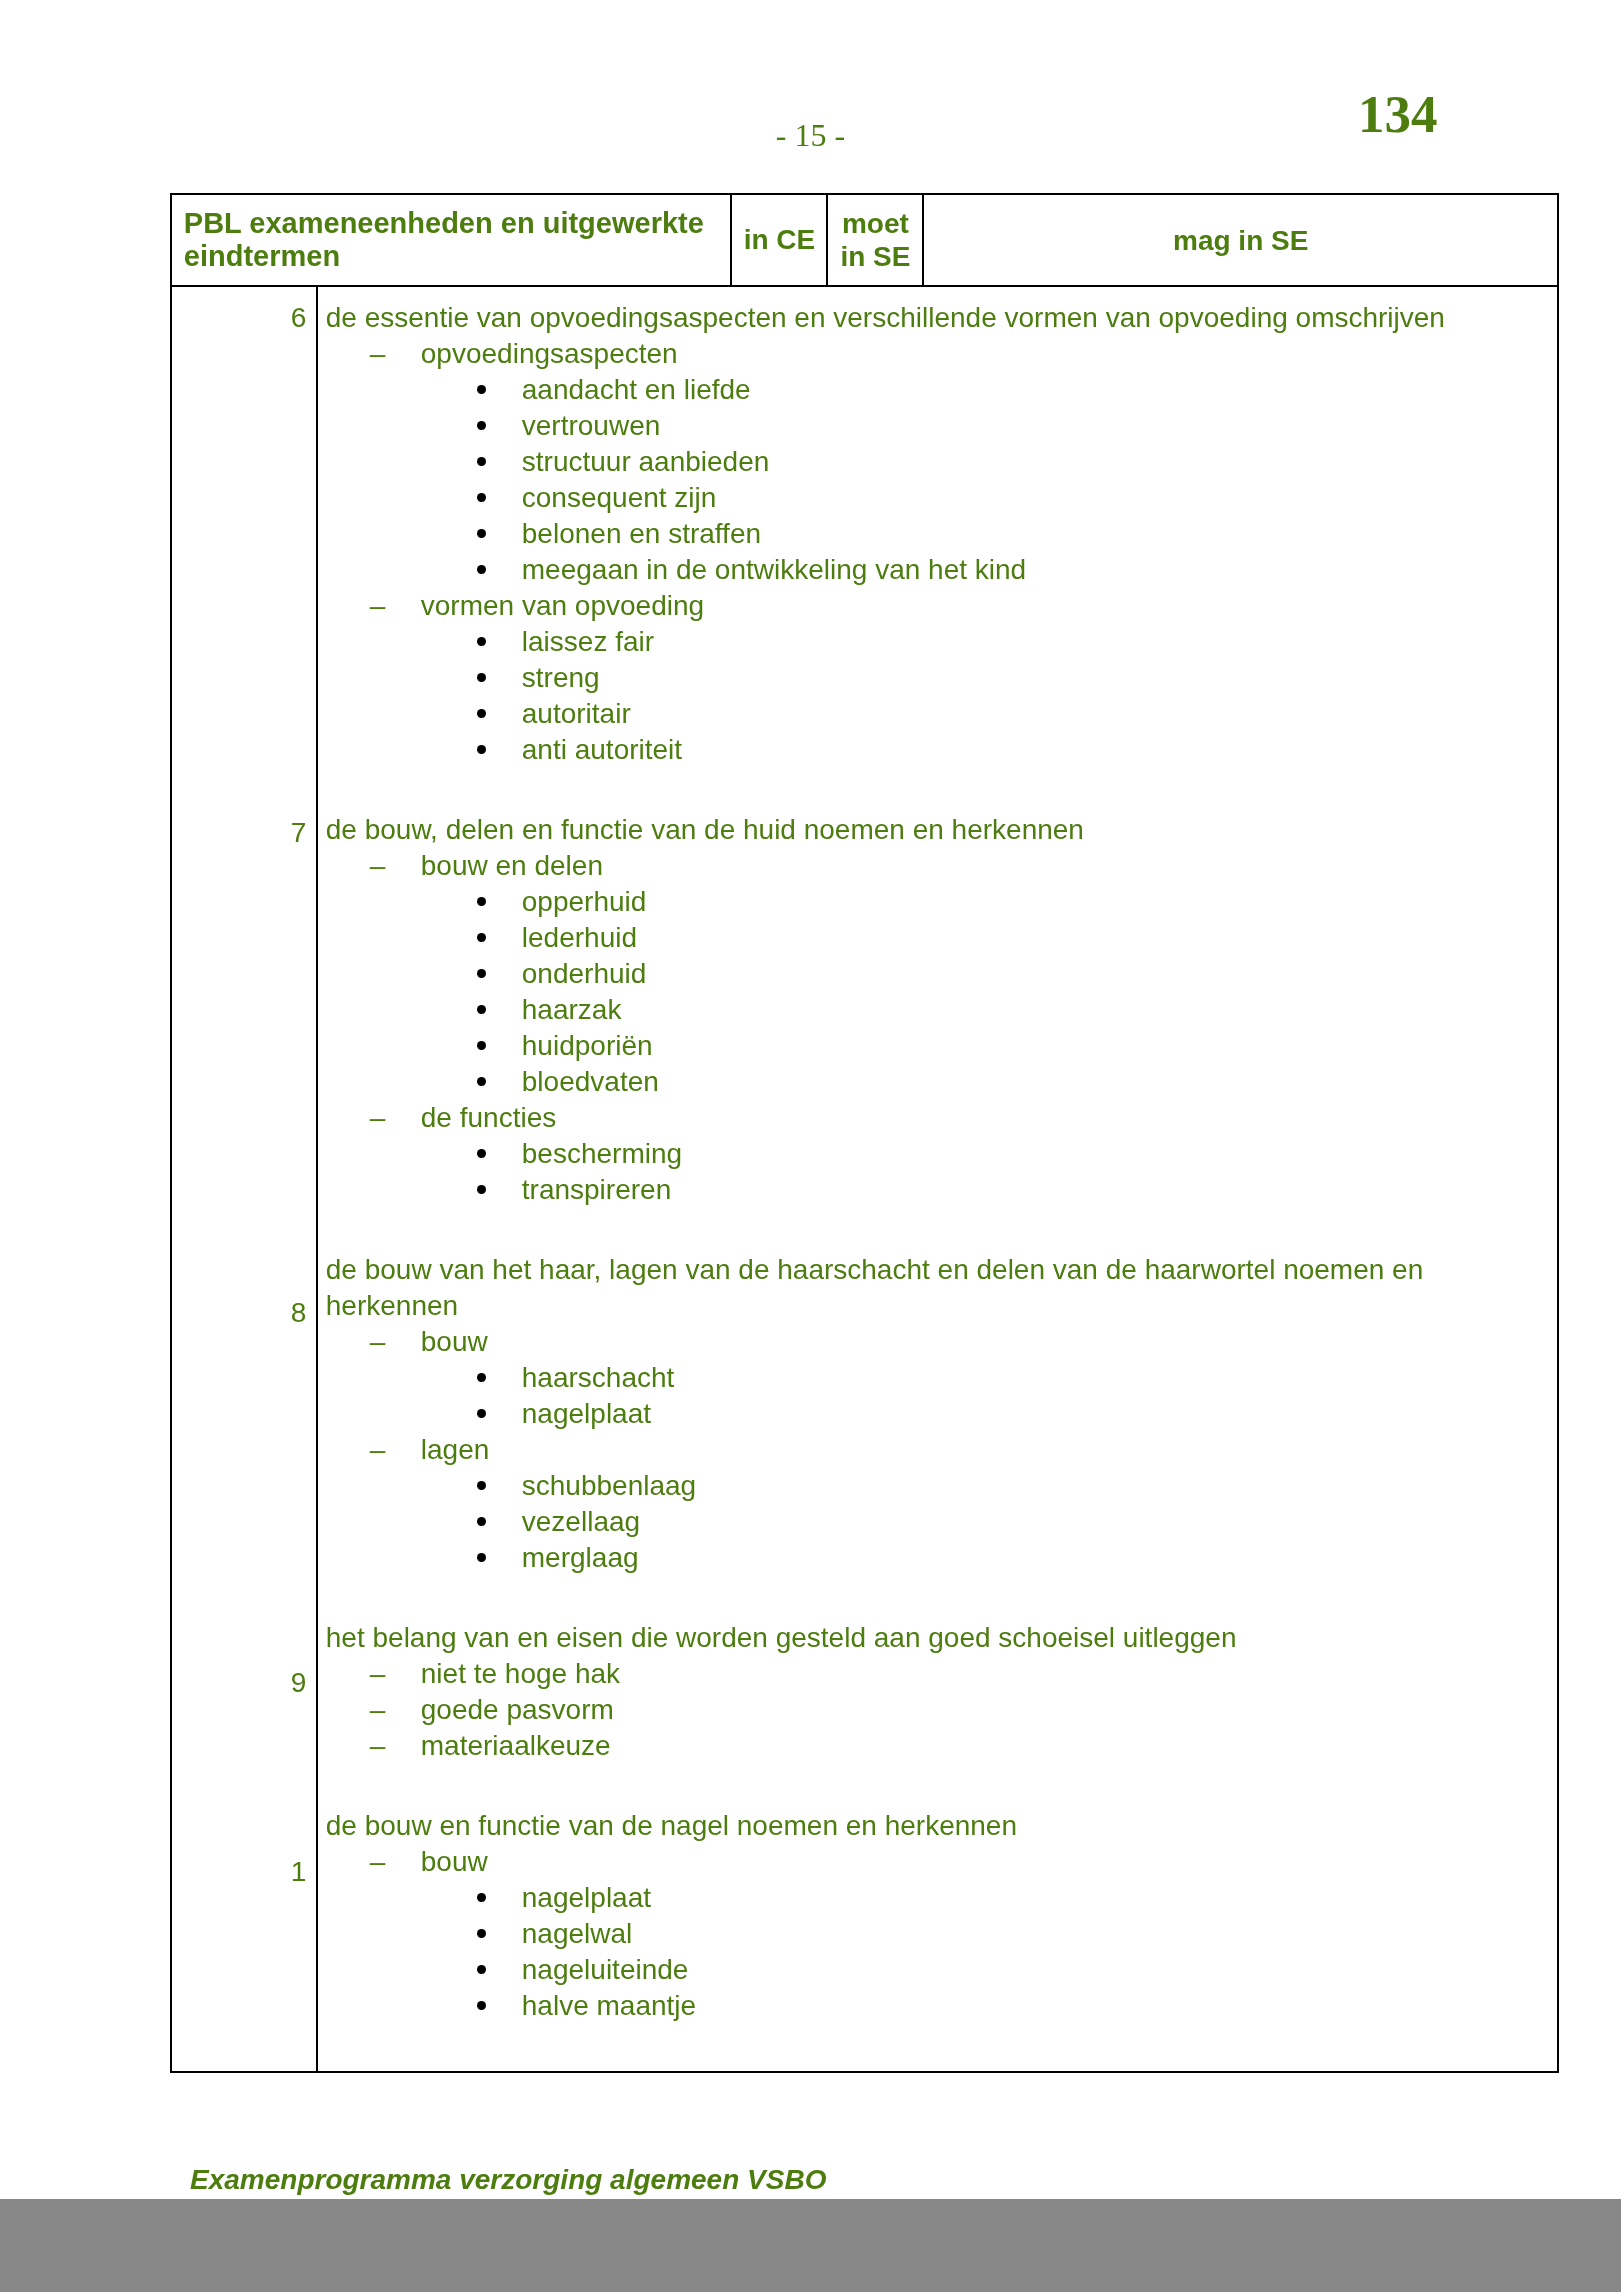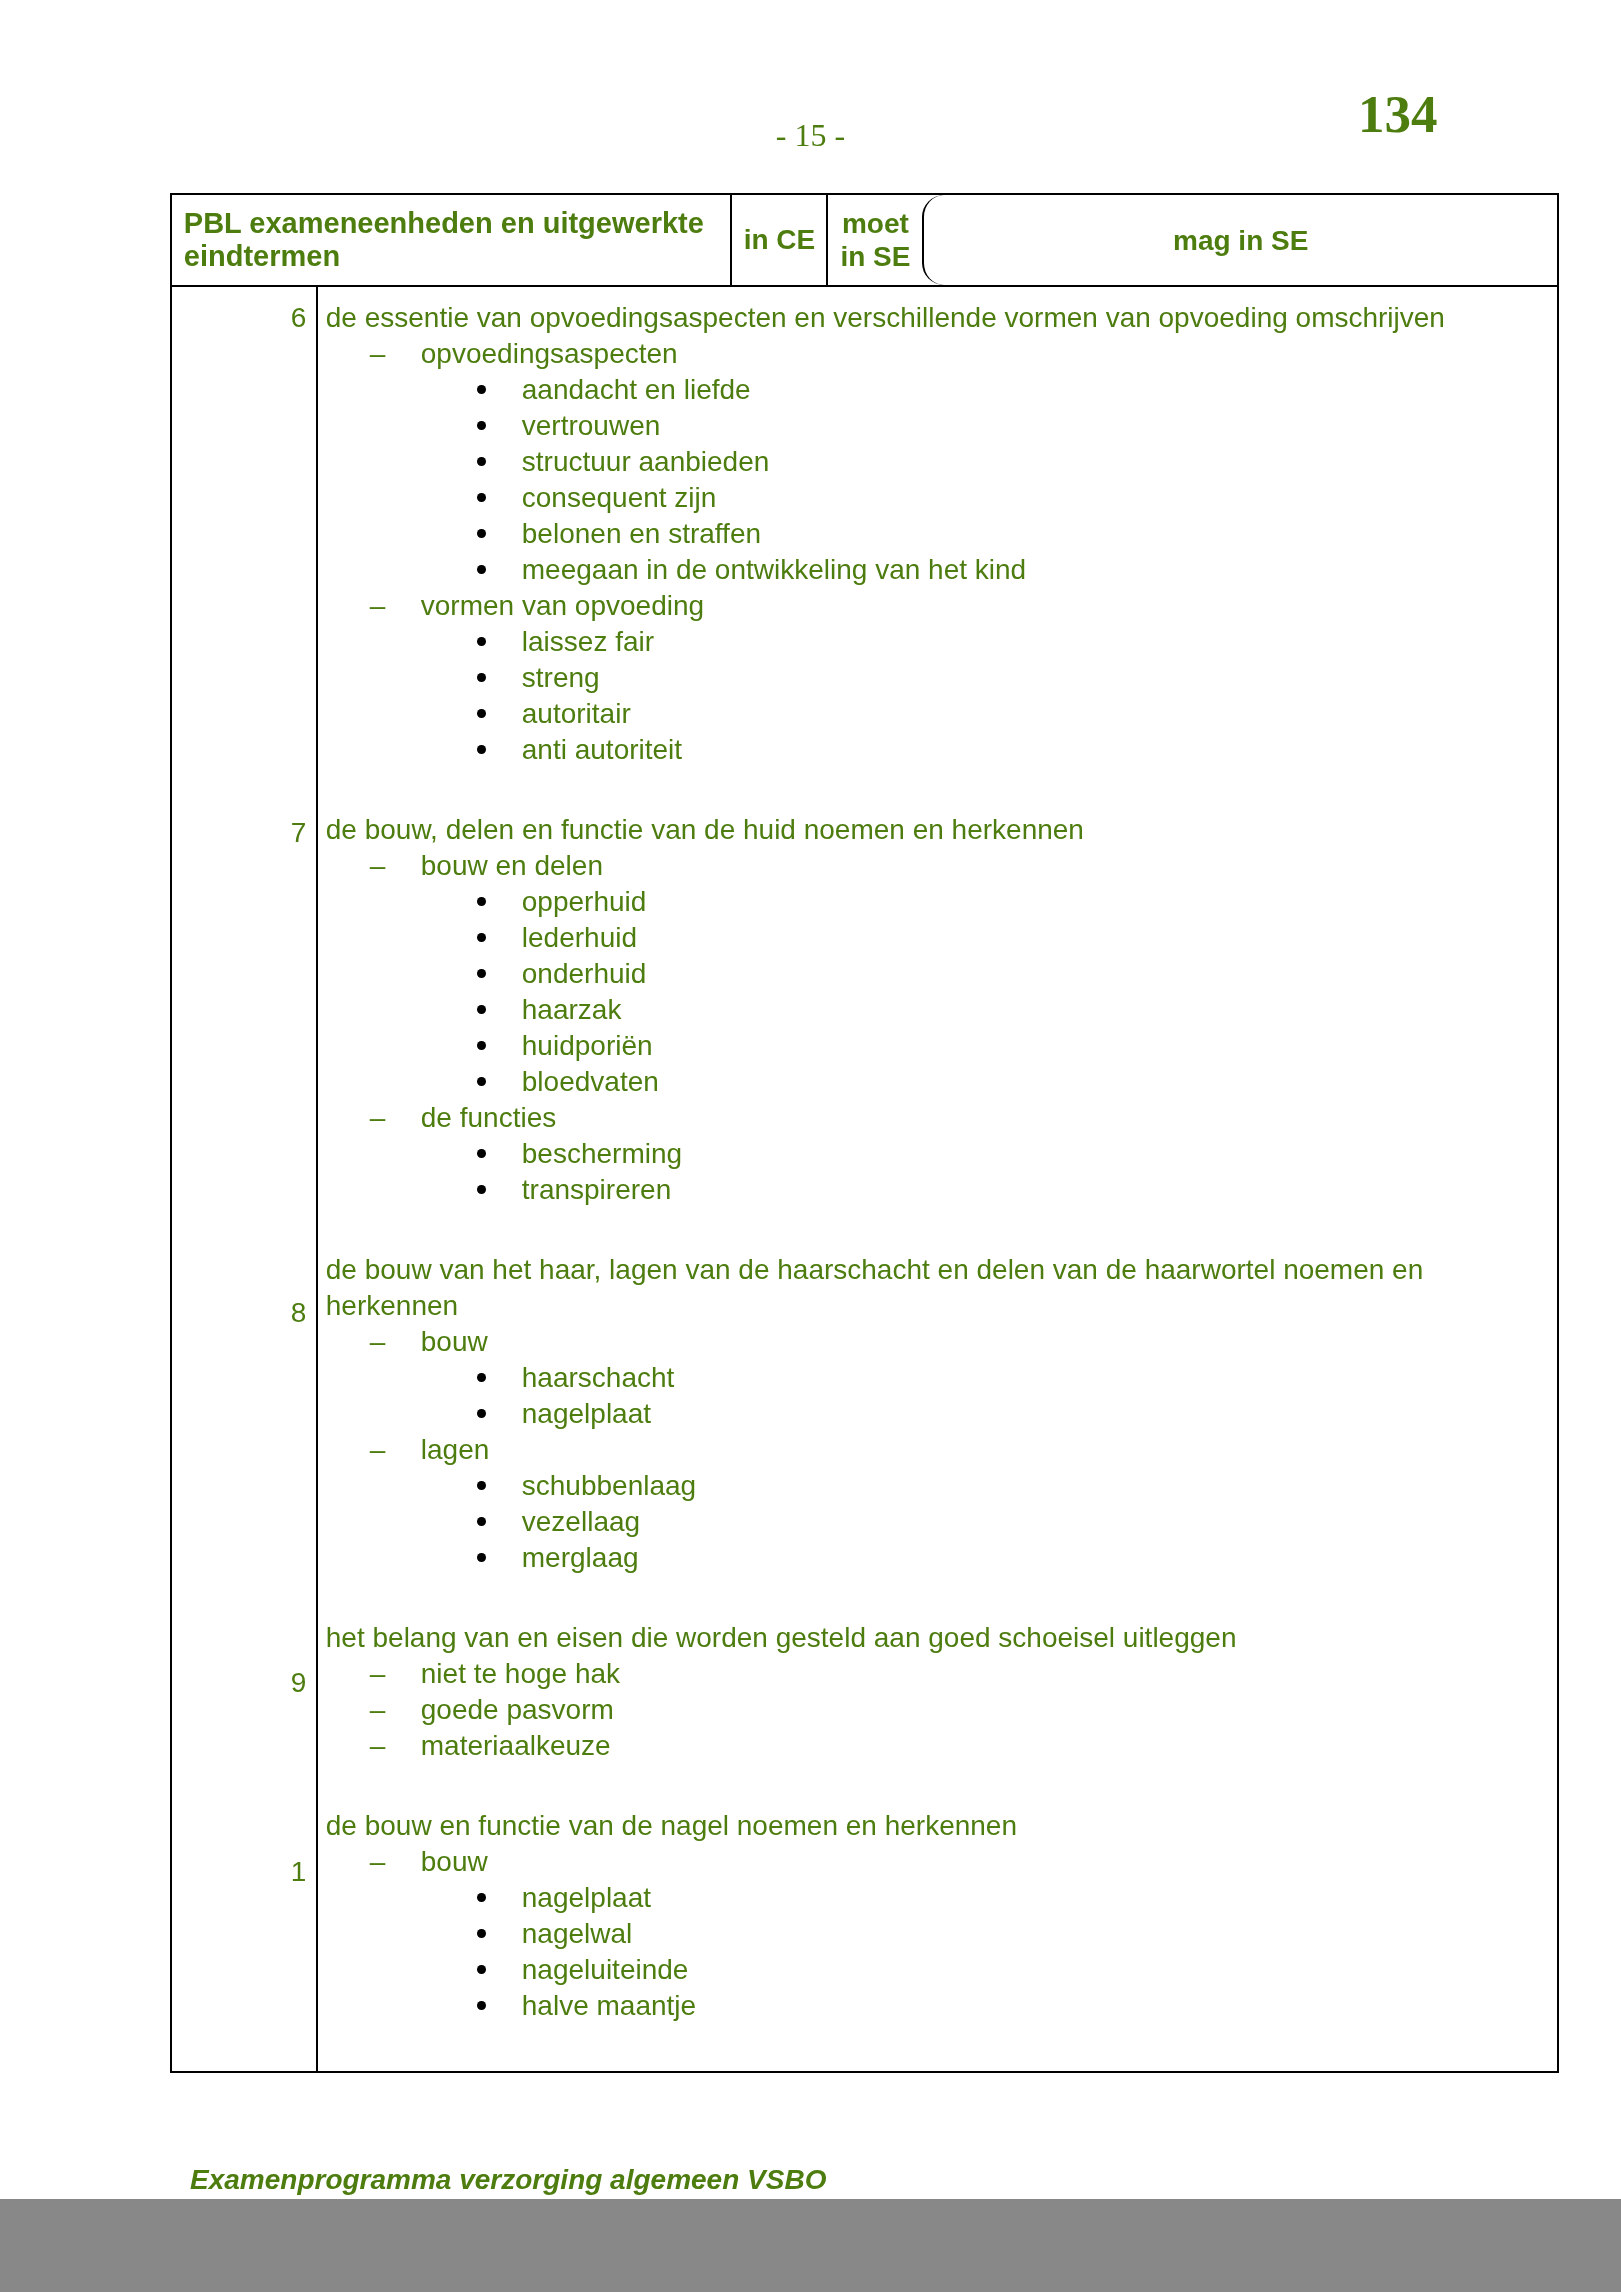--- a/index.html
+++ b/index.html
@@ -40,21 +40,21 @@
     font-weight:bold;
   }
   .th{box-sizing:border-box;display:flex;align-items:center;}
   .th-title{flex:1;padding-left:11.8px;font-size:29px;}
   .th-ce{width:96px;flex:0 0 96px;border-left:2px solid #000;justify-content:center;font-size:28px;text-align:center;}
   .th-moet,.th-mag{
     width:96px;flex:0 0 96px;border-left:2px solid #000;
     justify-content:center;text-align:center;
     font-size:28px;line-height:33px;
   }
-  .th-mag{flex:1 0 88px;width:auto;border-radius:22px;}
+  .th-mag{flex:1 0 88px;width:auto;}
   .tbody{
     flex:1;display:flex;align-items:stretch;
   }
   .num-col{
     width:144px;flex:0 0 144px;
     position:relative;
   }
   .item-num{
     position:absolute;right:9.8px;
     font-size:28px;line-height:36px;

